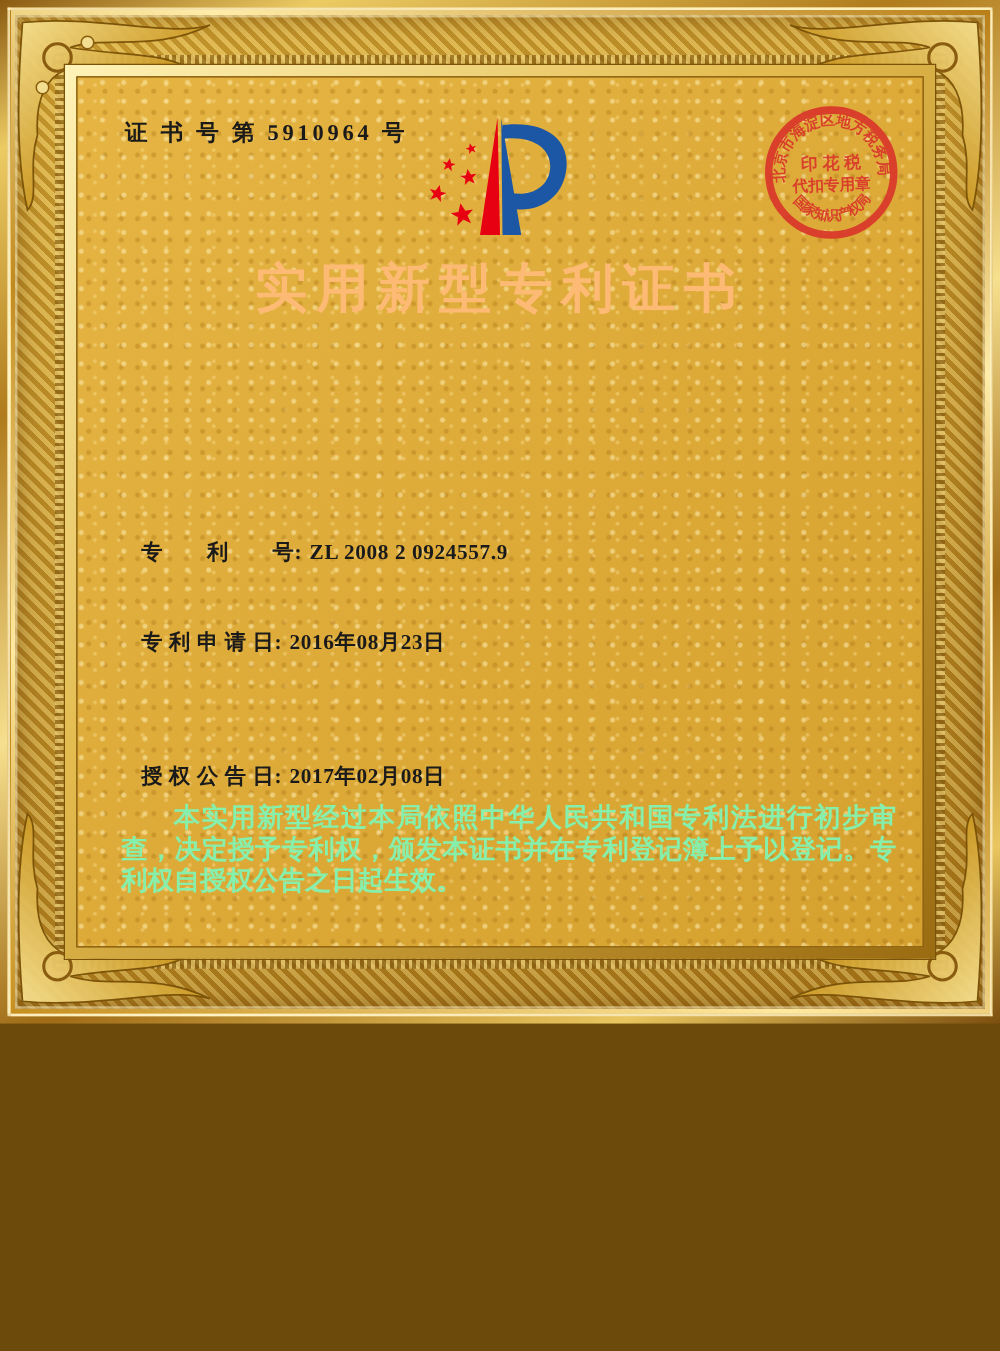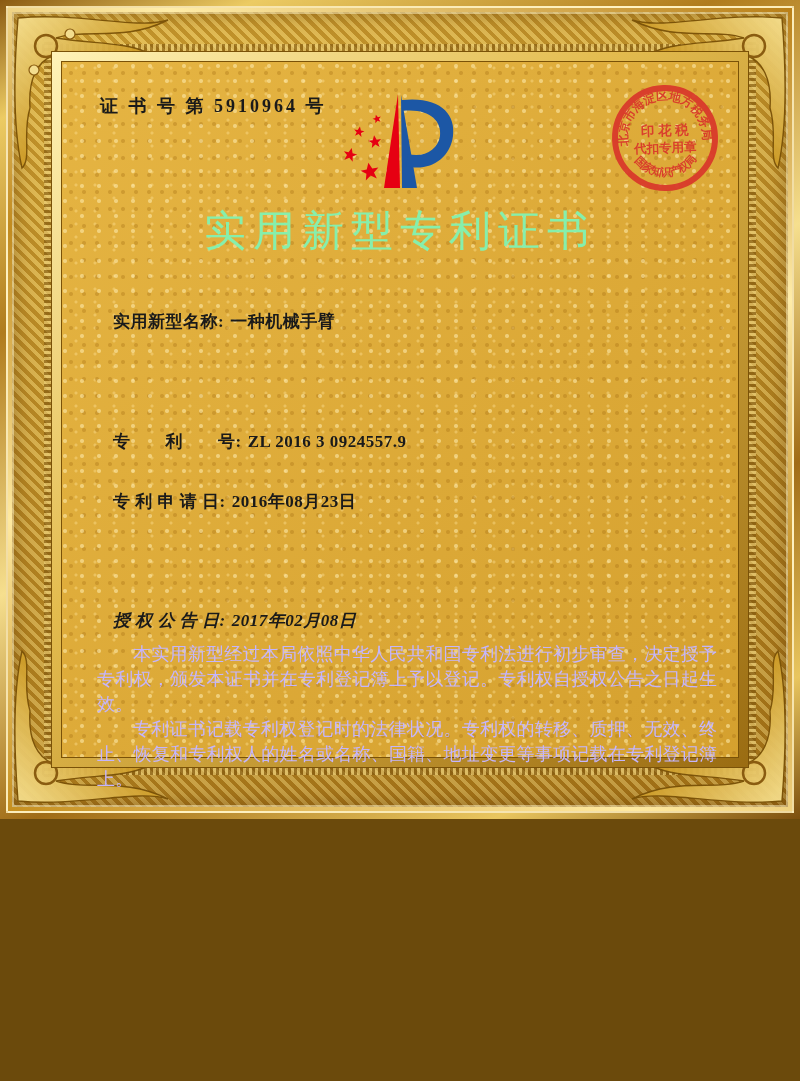--- a/index.html
+++ b/index.html
@@ -29,27 +29,27 @@
       radial-gradient(circle at 3px 4px, rgba(255,238,178,.55) 0 1.5px, transparent 2.5px),
       radial-gradient(circle at 9px 11px, rgba(163,108,16,.33) 0 1.5px, transparent 2.5px),
       radial-gradient(circle at 14px 6px, rgba(255,226,150,.4) 0 1px, transparent 2px),
       linear-gradient(135deg, rgba(255,220,130,.18), rgba(150,95,10,.15));
     background-size:17px 15px,13px 17px,19px 13px,100% 100%;}
   
   .content{position:absolute;inset:0;color:#1a1a1a;}
   .cert-no{position:absolute;left:100px;top:94px;font-size:18px;font-weight:600;letter-spacing:3px;}
   .logo{position:absolute;left:340px;top:92px;}
   .tax-stamp{position:absolute;left:605px;top:78px;opacity:.95;transform:rotate(-2deg);}
-  .title{position:absolute;left:0;right:0;top:203px;text-align:center;font-size:42px;font-weight:400;
-         letter-spacing:7px;color:#86efac;}
+  .title{position:absolute;left:0;right:0;top:203px;text-align:center;font-size:42px;font-weight:700;
+         letter-spacing:7px;color:#fdba74;}
   .field{position:absolute;left:113px;font-size:17px;font-weight:700;letter-spacing:.5px;white-space:nowrap;}
   .field .val{margin-left:6px;}
-  .f0{top:310px;} .f1{top:370px;} .f2{top:430px;} .f3{top:490px;text-align:right;} .f4{top:549px;} .f5{top:609px;font-style:italic;}
-  .body-text{position:absolute;left:97px;top:642px;width:620px;font-size:18px;line-height:25px;
-    color:#c4b5fd;text-align:justify;}
+  .f0{top:310px;} .f1{top:370px;} .f2{top:430px;} .f3{top:502px;text-align:right;} .f4{top:549px;} .f5{top:609px;}
+  .body-text{position:absolute;left:97px;top:642px;width:620px;font-size:21px;line-height:25px;
+    color:#86efac;text-align:justify;font-weight:bold;}
   .body-text p{margin:0;text-indent:2em;}
   .barcode{position:absolute;left:116px;top:857px;width:206px;height:16px;
     background:repeating-linear-gradient(90deg,#141204 0 2px,transparent 2px 4px,#141204 4px 7px,
       transparent 7px 9px,#141204 9px 10px,transparent 10px 14px,#141204 14px 16px,transparent 16px 18px,
       #141204 18px 19px,transparent 19px 23px);}
   .director-label{position:absolute;left:116px;top:908px;font-size:15px;font-weight:400;
     font-family:"Liberation Sans","DejaVu Sans",sans-serif;}
   .director-name{position:absolute;left:116px;top:941px;font-size:19px;font-weight:700;
     font-family:"Liberation Sans","DejaVu Sans",sans-serif;}
   .signature{position:absolute;left:248px;top:886px;}
@@ -130,36 +130,32 @@
       </text>
       <text font-size="11" fill="#d93a2b" font-weight="700" font-family="Liberation Sans,sans-serif">
         <textPath href="#stampBot" startOffset="0" textLength="72">国家知识产权局</textPath>
       </text>
       <text x="60" y="57" text-anchor="middle" font-size="13.5" font-weight="700" fill="#d93a2b" font-family="Liberation Sans,sans-serif">印 花 税</text>
       <text x="60" y="74" text-anchor="middle" font-size="12.5" font-weight="700" fill="#d93a2b" font-family="Liberation Sans,sans-serif">代扣专用章</text>
     </svg>
 
     <div class="title">实用新型专利证书</div>
 
-    <div class="field f0">
-      <span>实用新型名称:</span><span class="val">一种机械手臂</span>
-    </div>
     <div class="field f2">
-      <span>专　　利　　号:</span><span class="val">ZL 2016 3 0924557.9</span>
+      <span>专　　利　　号:</span><span class="val">ZL 2008 2 0924557.9</span>
     </div>
     <div class="field f3">
       <span>专 利 申 请 日:</span><span class="val">2016年08月23日</span>
     </div>
     <div class="field f5">
       <span>授 权 公 告 日:</span><span class="val">2017年02月08日</span>
     </div>
 
     <div class="body-text">
       <p>本实用新型经过本局依照中华人民共和国专利法进行初步审查，决定授予专利权，颁发本证书并在专利登记簿上予以登记。专利权自授权公告之日起生效。</p>
-      <p>专利证书记载专利权登记时的法律状况。专利权的转移、质押、无效、终止、恢复和专利权人的姓名或名称、国籍、地址变更等事项记载在专利登记簿上。</p>
     </div>
 
     <div class="barcode"></div>
 
     <div class="director-label">局长</div>
     <div class="director-name">申长雨</div>
 
     <svg class="signature" width="215" height="85" viewBox="0 0 215 85">
       <g fill="none" stroke="#1a1a1a" stroke-width="4" stroke-linecap="round" stroke-linejoin="round">
         <path d="M18,40 C34,18 56,14 58,28 C60,42 34,52 24,42 C16,34 30,20 48,22"></path>

